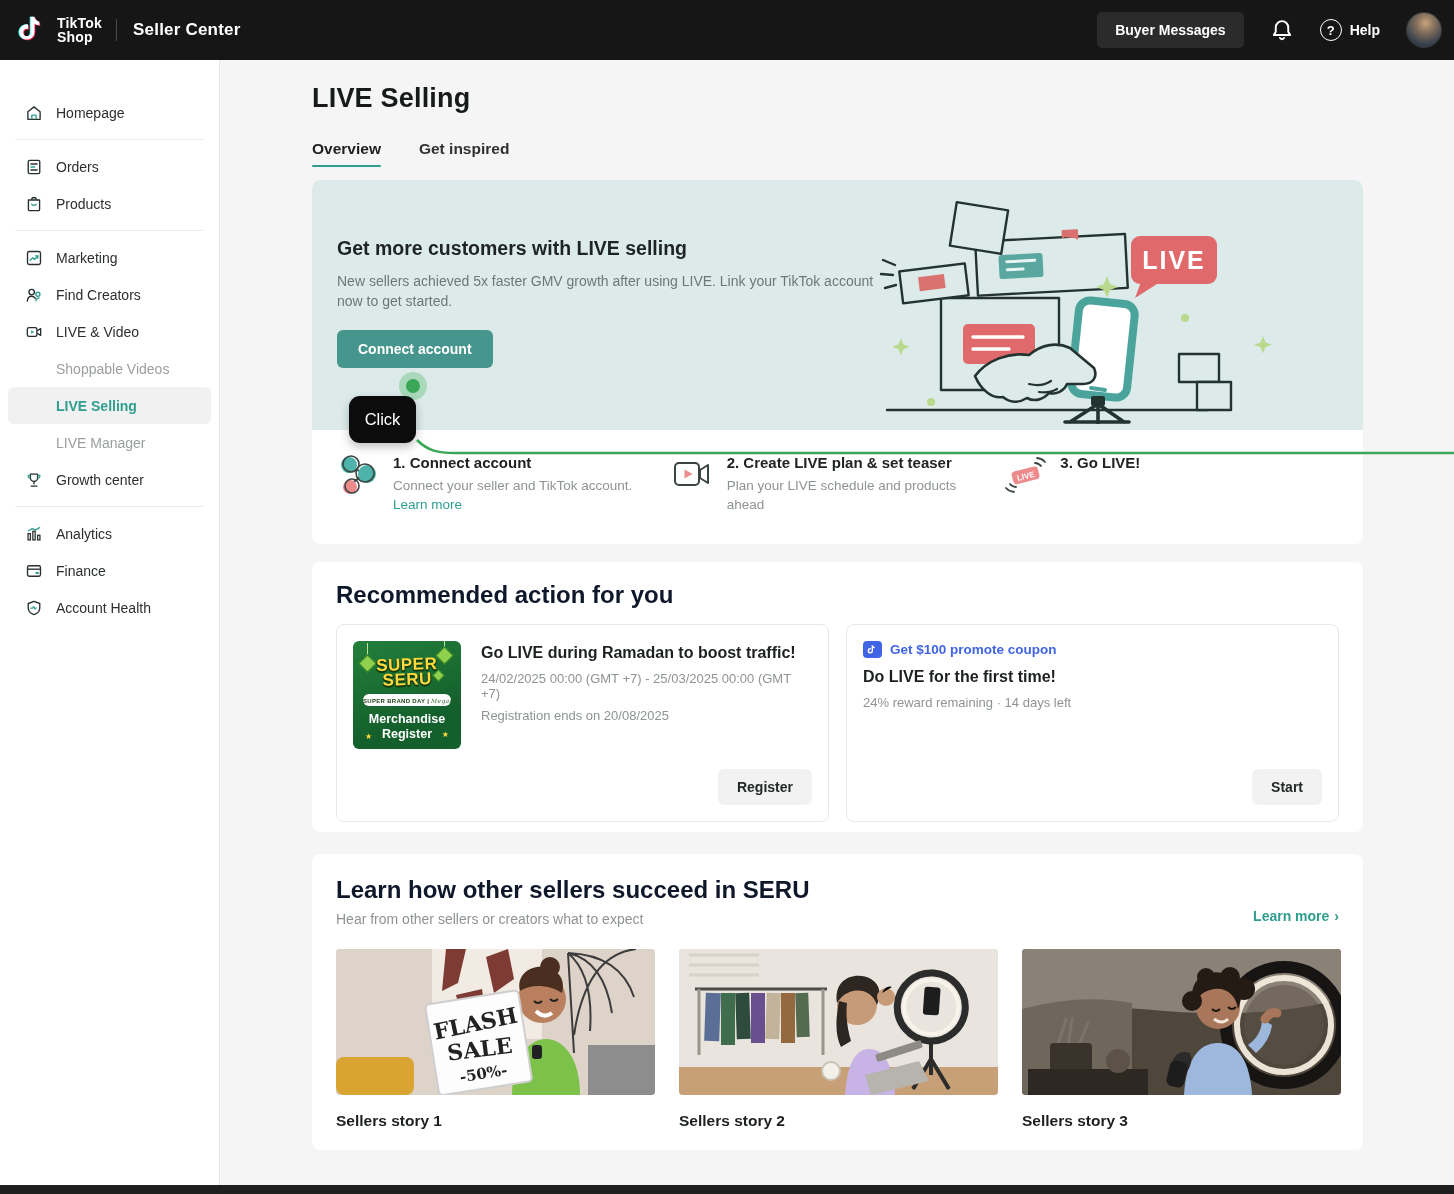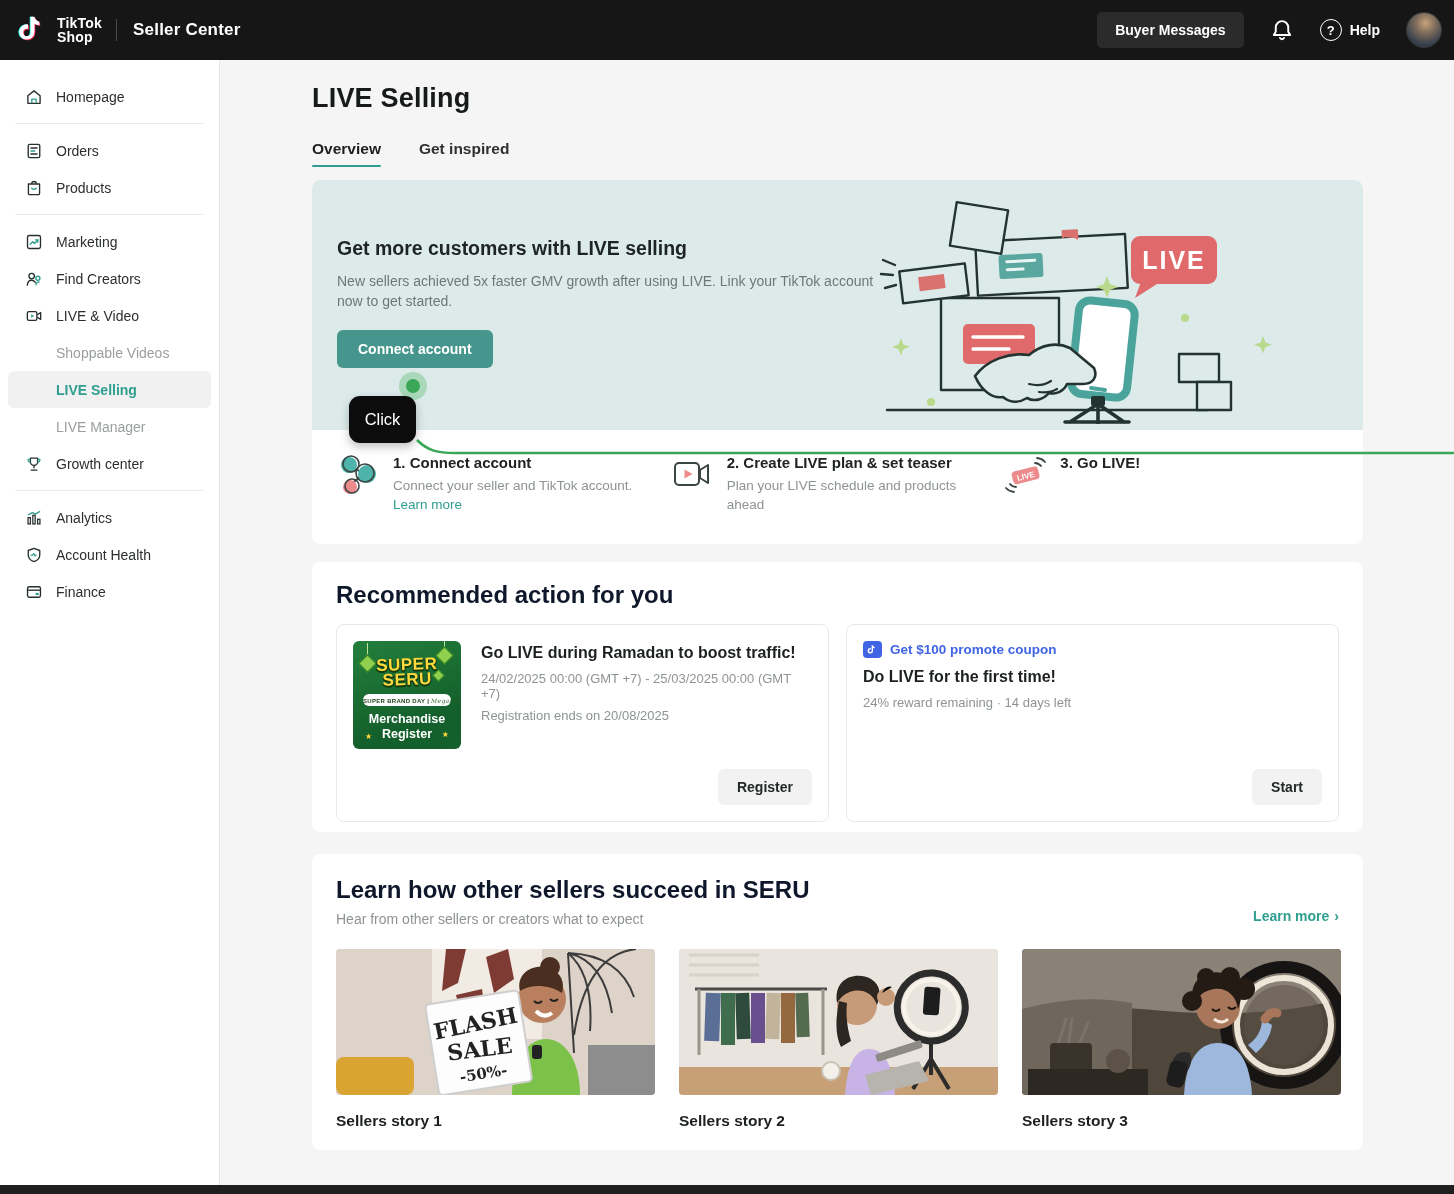--- a/index.html
+++ b/index.html
@@ -15,21 +15,21 @@
   .topbar-divider { width:1px; height:22px; background:#4a4a4a; margin:0 16px 0 14px; }
   .app-title { color:#fff; font-size:17px; font-weight:700; letter-spacing:.2px; }
   .topbar-right { margin-left:auto; display:flex; gap:26px; padding-right:12px; }
   .buyer-msg-btn { background:#2b2b2b; color:#fff; font-size:14px; font-weight:600; border:none; border-radius:5px; padding:10px 18px; cursor:pointer; }
   .icon-btn { background:none; border:none; cursor:pointer; display:flex; align-items:center; }
   .help-wrap { display:flex; align-items:center; gap:8px; color:#fff; font-size:14px; font-weight:600; cursor:pointer; }
   .help-circle { width:22px; height:22px; border:1.8px solid #fff; border-radius:50%; display:flex; align-items:center; justify-content:center; font-size:13px; font-weight:700; color:#fff; }
   .avatar { width:36px; height:36px; border-radius:50%; background:radial-gradient(circle at 55% 30%, #c9a27a 0%, #7a6a5a 35%, #38404e 70%, #20242e 100%); border:1px solid #3a3a3a; cursor:pointer; }
 
   
-  .sidebar { position:absolute; top:60px; left:0; width:220px; bottom:9px; background:#fff; border-right:1px solid #e6e6e6; padding-top:18px; z-index:10; }
+  .sidebar { position:absolute; top:60px; left:0; width:220px; bottom:9px; background:#fff; border-right:1px solid #e6e6e6; padding-top:34px; z-index:10; }
   .side-item { display:flex; align-items:center; gap:13px; height:37px; padding:0 10px 0 17px; margin:0 8px; border-radius:6px; font-size:14px; color:#2b2f2e; cursor:pointer; }
   .side-item .icon { width:18px; height:18px; flex:0 0 18px; display:flex; }
   .side-sub { padding-left:48px; color:#9a9f9e; }
   .side-sub.active { background:#f1f1f1; color:#2f9e8f; font-weight:600; }
   .side-divider { height:1px; background:#ebebeb; margin:8px 15px; }
 
   
   .content { position:absolute; left:220px; top:60px; right:0; bottom:9px; background:#f5f5f5; padding:0 91px 0 92px; }
   .page-title { font-size:27px; font-weight:700; color:#161a19; margin-top:23px; letter-spacing:.2px; }
   .tabs { display:flex; gap:38px; margin-top:26px; }
@@ -229,35 +229,35 @@
             <rect x="8.7" y="7" width="2.6" height="9.6" fill="none" stroke="#27302f" stroke-width="1.4"></rect>
             <rect x="14" y="11.4" width="2.6" height="5.2" fill="none" stroke="#27302f" stroke-width="1.4"></rect>
             <path d="M3.8 6.4l4.4-2.4 3.4 1.6 4.6-2.6" fill="none" stroke="#2f9e8f" stroke-width="1.5" stroke-linecap="round" stroke-linejoin="round"></path>
           </svg>
       </span>
       <span>Analytics</span>
     </div>
     <div class="side-item">
       <span class="icon">
         <svg viewBox="0 0 20 20" width="18" height="18">
-            <path d="M10 2.6l6.4 2.4v4.8c0 4-2.9 6.6-6.4 7.6-3.5-1-6.4-3.6-6.4-7.6V5z" fill="none" stroke="#27302f" stroke-width="1.5" stroke-linejoin="round"></path>
-            <path d="M6.6 10.2h1.8l1.3-1.8 1.4 2.8 1.3-1.4" fill="none" stroke="#2f9e8f" stroke-width="1.4" stroke-linecap="round" stroke-linejoin="round"></path>
-          </svg>
-      </span>
-      <span>Account Health</span>
-    </div>
-    <div class="side-item">
-      <span class="icon">
-        <svg viewBox="0 0 20 20" width="18" height="18">
             <rect x="2.8" y="4.2" width="14.4" height="11.6" rx="1.8" fill="none" stroke="#27302f" stroke-width="1.5"></rect>
             <path d="M2.8 8h14.4" stroke="#27302f" stroke-width="1.5"></path>
             <rect x="11.8" y="11" width="3.4" height="2.4" fill="#2f9e8f"></rect>
           </svg>
       </span>
       <span>Finance</span>
+    </div>
+    <div class="side-item">
+      <span class="icon">
+        <svg viewBox="0 0 20 20" width="18" height="18">
+            <path d="M10 2.6l6.4 2.4v4.8c0 4-2.9 6.6-6.4 7.6-3.5-1-6.4-3.6-6.4-7.6V5z" fill="none" stroke="#27302f" stroke-width="1.5" stroke-linejoin="round"></path>
+            <path d="M6.6 10.2h1.8l1.3-1.8 1.4 2.8 1.3-1.4" fill="none" stroke="#2f9e8f" stroke-width="1.4" stroke-linecap="round" stroke-linejoin="round"></path>
+          </svg>
+      </span>
+      <span>Account Health</span>
     </div>
   </aside>
 
   <main class="content">
     <h1 class="page-title">LIVE Selling</h1>
 
     <div class="tabs">
       <div class="tab active">Overview</div>
       <div class="tab">Get inspired</div>
     </div>

